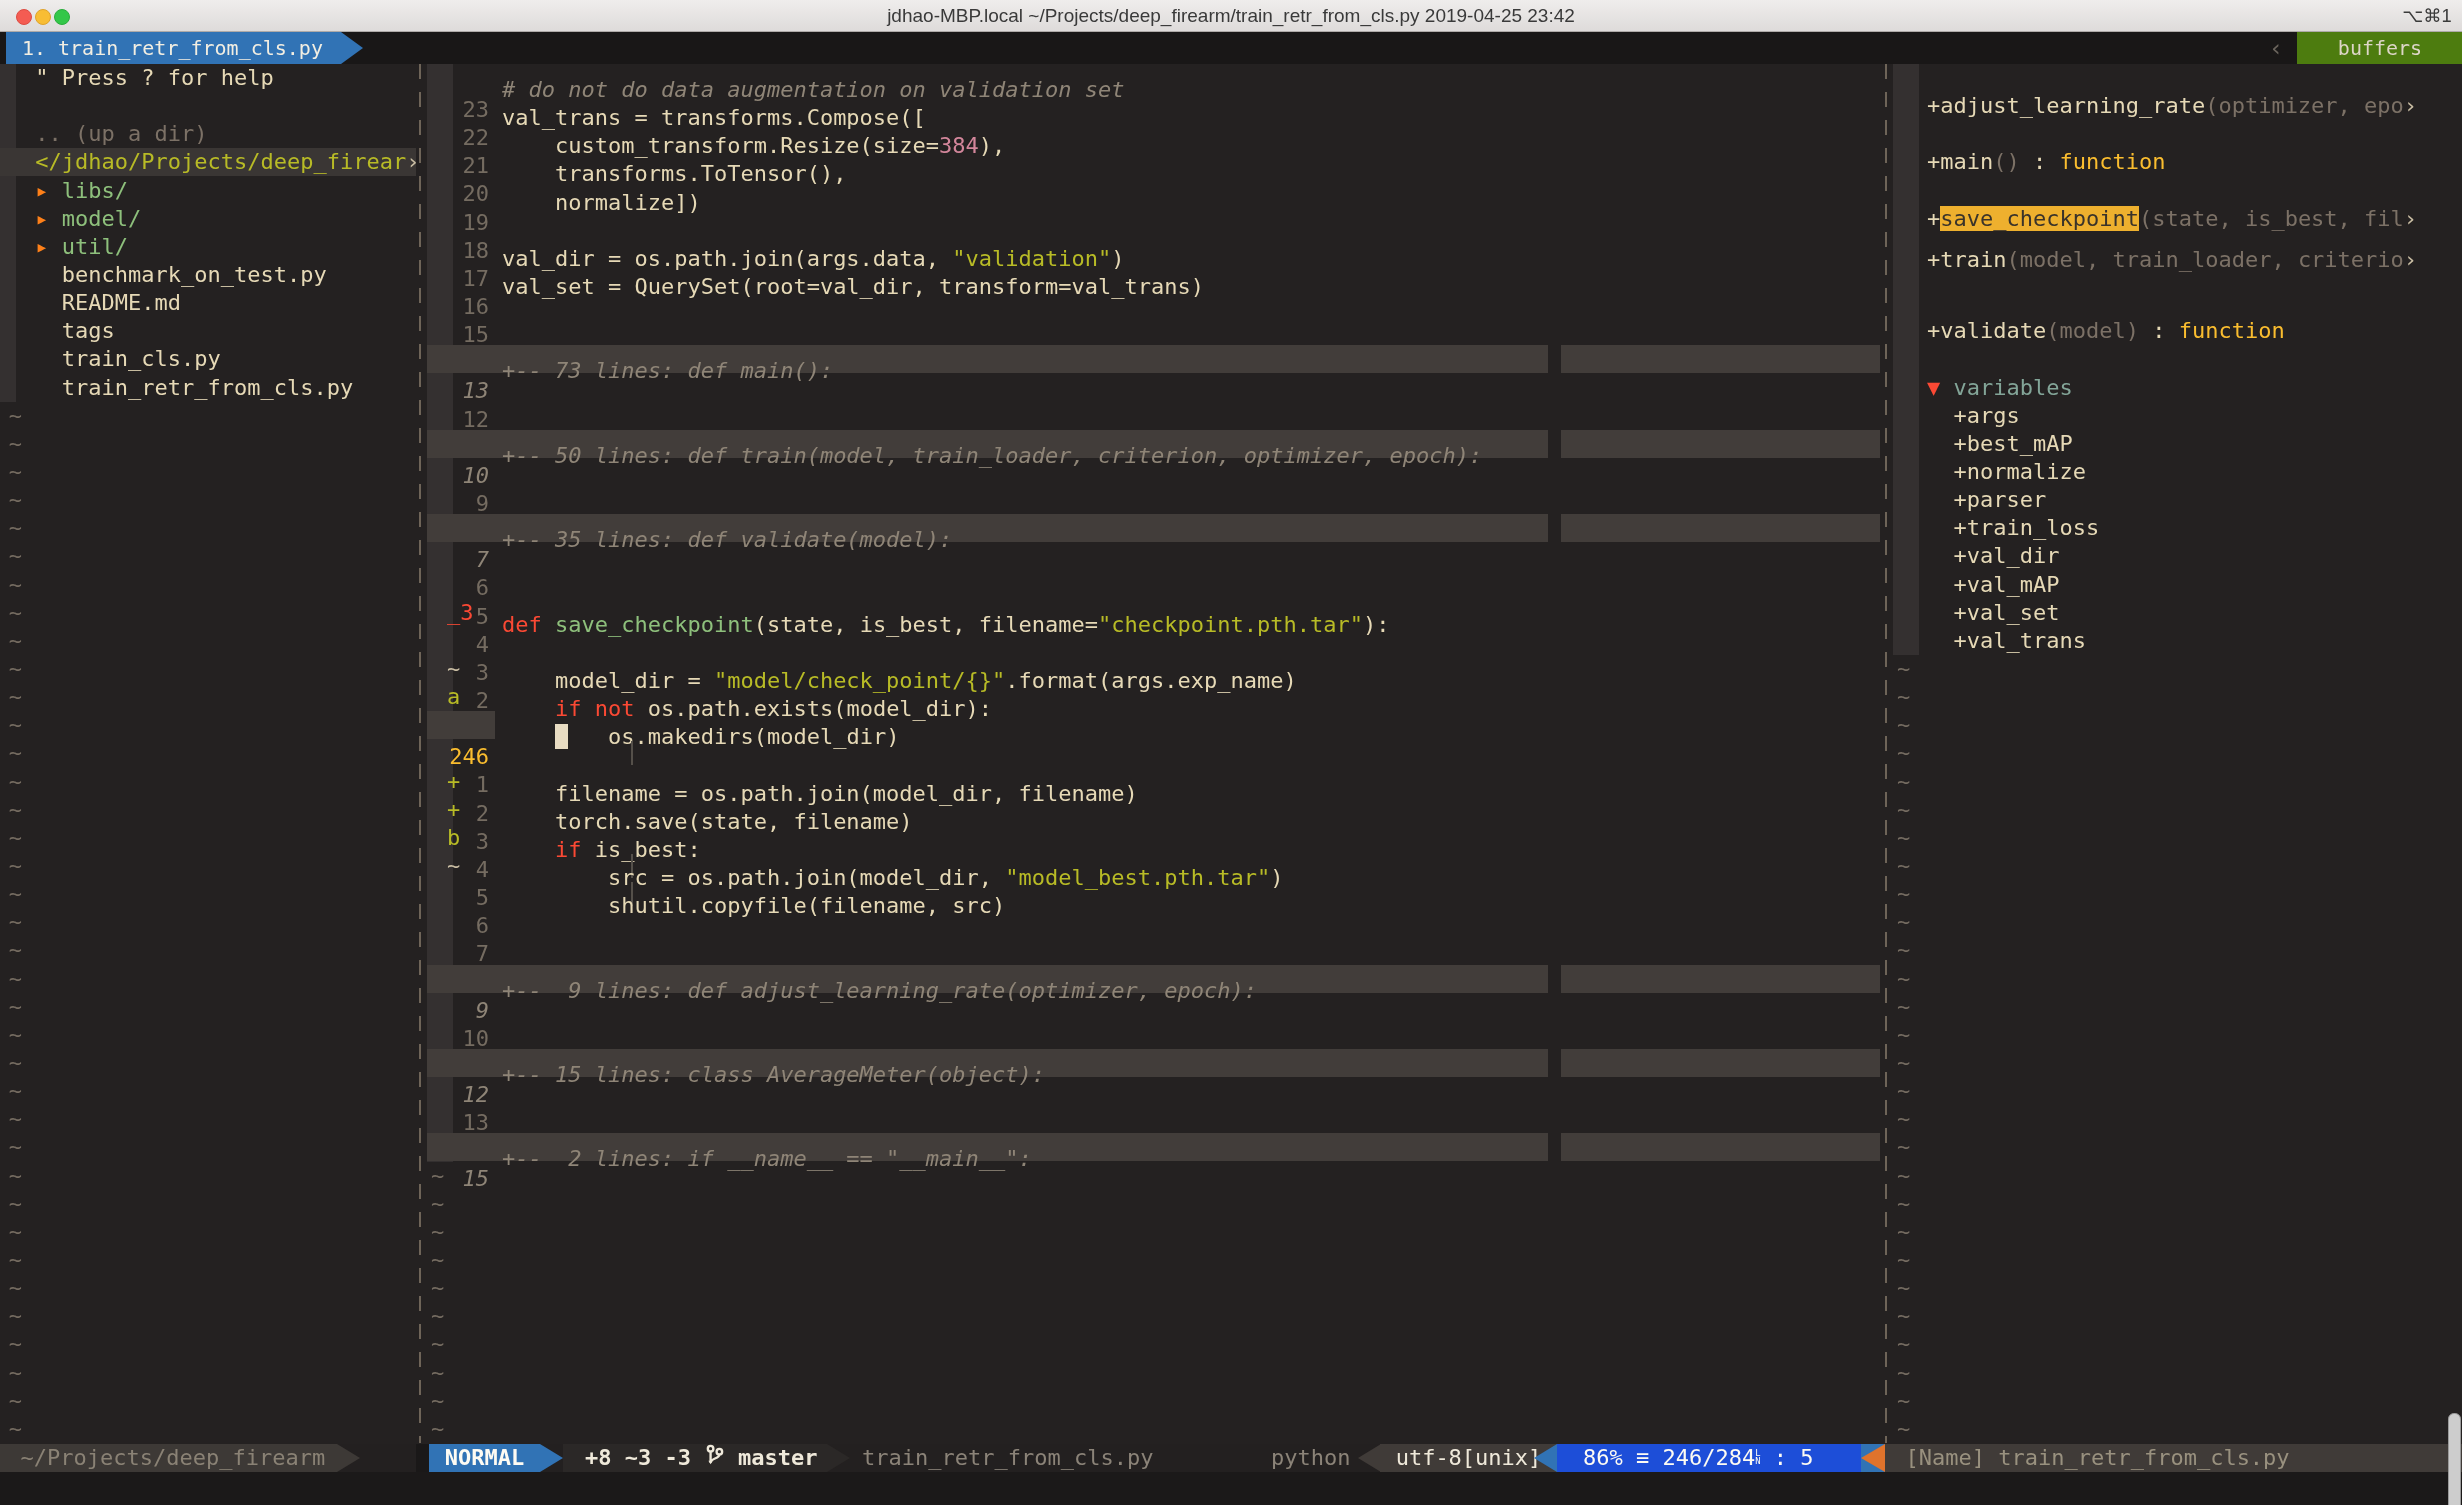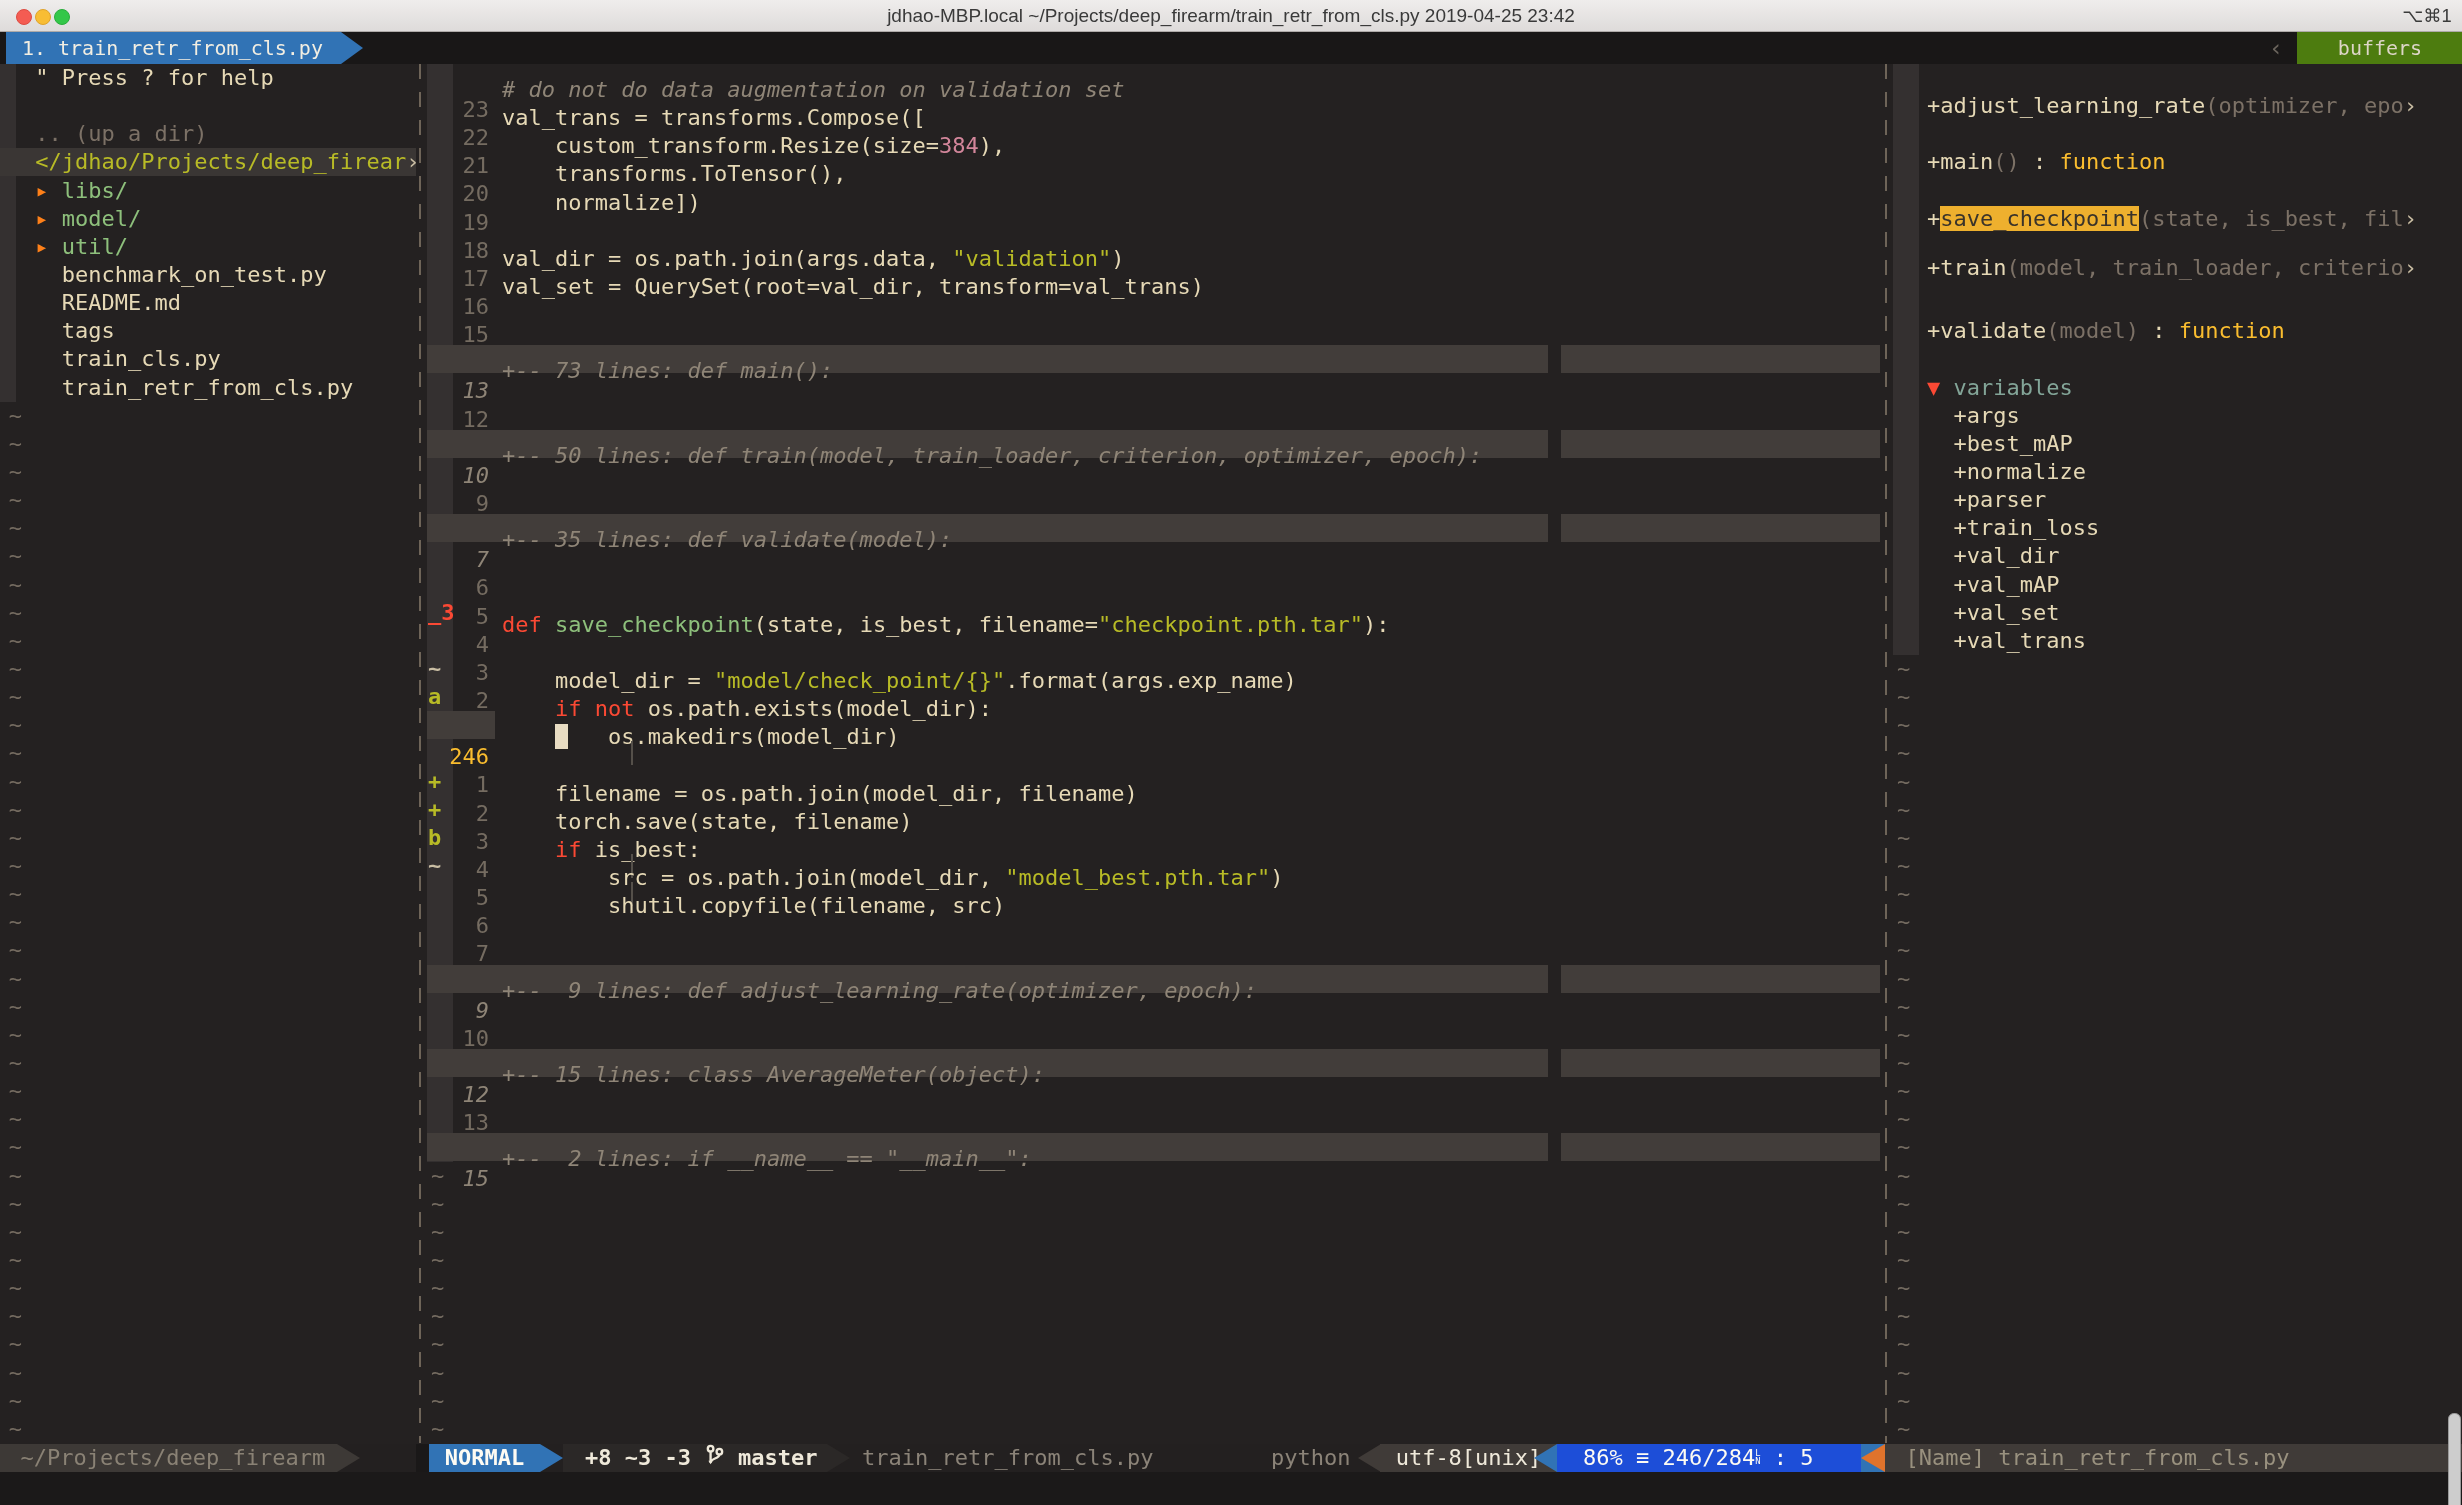--- a/index.html
+++ b/index.html
@@ -24,21 +24,21 @@
     border-top:16.5px solid transparent;border-bottom:16.5px solid transparent;border-left:22px solid #3173b5;}
   #buffers-chevron{position:absolute;left:2269px;top:0;height:33px;line-height:33px;color:#6a645c;font-size:23.5px;}
   #buffers-box{position:absolute;left:2297px;top:0;height:33px;width:166px;background:#4d7c0f;color:#ddd6c7;
     line-height:33px;text-align:center;}
   
   #content{position:absolute;left:0;top:64px;width:2462px;height:1379px;background:#242121;}
   .strip{position:absolute;background:#343030;}
   .vsep{position:absolute;width:2.2px;top:0;
     background:repeating-linear-gradient(180deg,#6e6458 0 14.7px,rgba(0,0,0,0) 14.7px 28px);}
   .row{position:absolute;height:28px;white-space:pre;}
-  .row .sgn{position:absolute;left:0;top:0;width:26px;padding-left:1px;font-weight:bold;}
+  .row .sgn{position:absolute;left:0;top:0;width:26px;padding-left:20px;}
   .row .num{position:absolute;left:0;top:0;width:62px;text-align:right;color:#756c61;margin-top:32px;}
   .row .txt{position:absolute;left:75px;top:12px;}
   .row.fold{width:1453px;background:linear-gradient(90deg,#423d3a 0 1121px,#242121 1121px 1134px,#423d3a 1134px 1453px);}
   .row.fold .num,.row.fold .txt{color:#8f8577;font-style:italic;}
   .numbox{position:absolute;left:0;top:0;width:68px;height:28px;background:#423d3a;}
   .numcur{color:#fabd2f !important;}
   .iguide{position:absolute;left:204px;top:2.2px;bottom:2.2px;width:1.5px;background:#55504a;height:24px;}
   .nrow{position:absolute;height:28px;white-space:pre;left:0;width:416px;padding-left:8.8px;box-sizing:border-box;}
   .nrow.cursorline{background:#3a3634;}
   .trow{position:absolute;height:28px;white-space:pre;left:1893px;width:569px;padding-left:34px;box-sizing:border-box;}
@@ -196,21 +196,21 @@
         <div class="row tilde" style="left: 431px; top: 1238px;">~</div>
         <div class="row tilde" style="left: 431px; top: 1266px;">~</div>
         <div class="row tilde" style="left: 431px; top: 1295px;">~</div>
         <div class="row tilde" style="left: 431px; top: 1323px;">~</div>
         <div class="row tilde" style="left: 431px; top: 1351px;">~</div>
       </div>
     <div id="tagbar-rows">
         <div class="trow" style="top: 28px;"><span class="fg">+adjust_learning_rate</span><span class="gray">(optimizer, epo</span><span class="fg2">›</span></div>
         <div class="trow" style="top: 84px;"><span class="fg">+main</span><span class="gray">()</span><span class="fg"> : </span><span class="yellow">function</span></div>
         <div class="trow" style="top: 141px;"><span class="fg">+</span><span class="hl">save_checkpoint</span><span class="gray">(state, is_best, fil</span><span class="fg2">›</span></div>
-        <div class="trow" style="top: 190px;"><span class="fg">+train</span><span class="gray">(model, train_loader, criterio</span><span class="fg2">›</span></div>
+        <div class="trow" style="top: 182px;"><span class="fg">+train</span><span class="gray">(model, train_loader, criterio</span><span class="fg2">›</span></div>
         <div class="trow" style="top: 253px;"><span class="fg">+validate</span><span class="gray">(model)</span><span class="fg"> : </span><span class="yellow">function</span></div>
         <div class="trow" style="top: 310px;"><span class="red">▼ </span><span class="bluegray">variables</span></div>
         <div class="trow" style="top: 338px;"><span class="fg">  +args</span></div>
         <div class="trow" style="top: 366px;"><span class="fg">  +best_mAP</span></div>
         <div class="trow" style="top: 394px;"><span class="fg">  +normalize</span></div>
         <div class="trow" style="top: 422px;"><span class="fg">  +parser</span></div>
         <div class="trow" style="top: 450px;"><span class="fg">  +train_loss</span></div>
         <div class="trow" style="top: 478px;"><span class="fg">  +val_dir</span></div>
         <div class="trow" style="top: 507px;"><span class="fg">  +val_mAP</span></div>
         <div class="trow" style="top: 535px;"><span class="fg">  +val_set</span></div>

